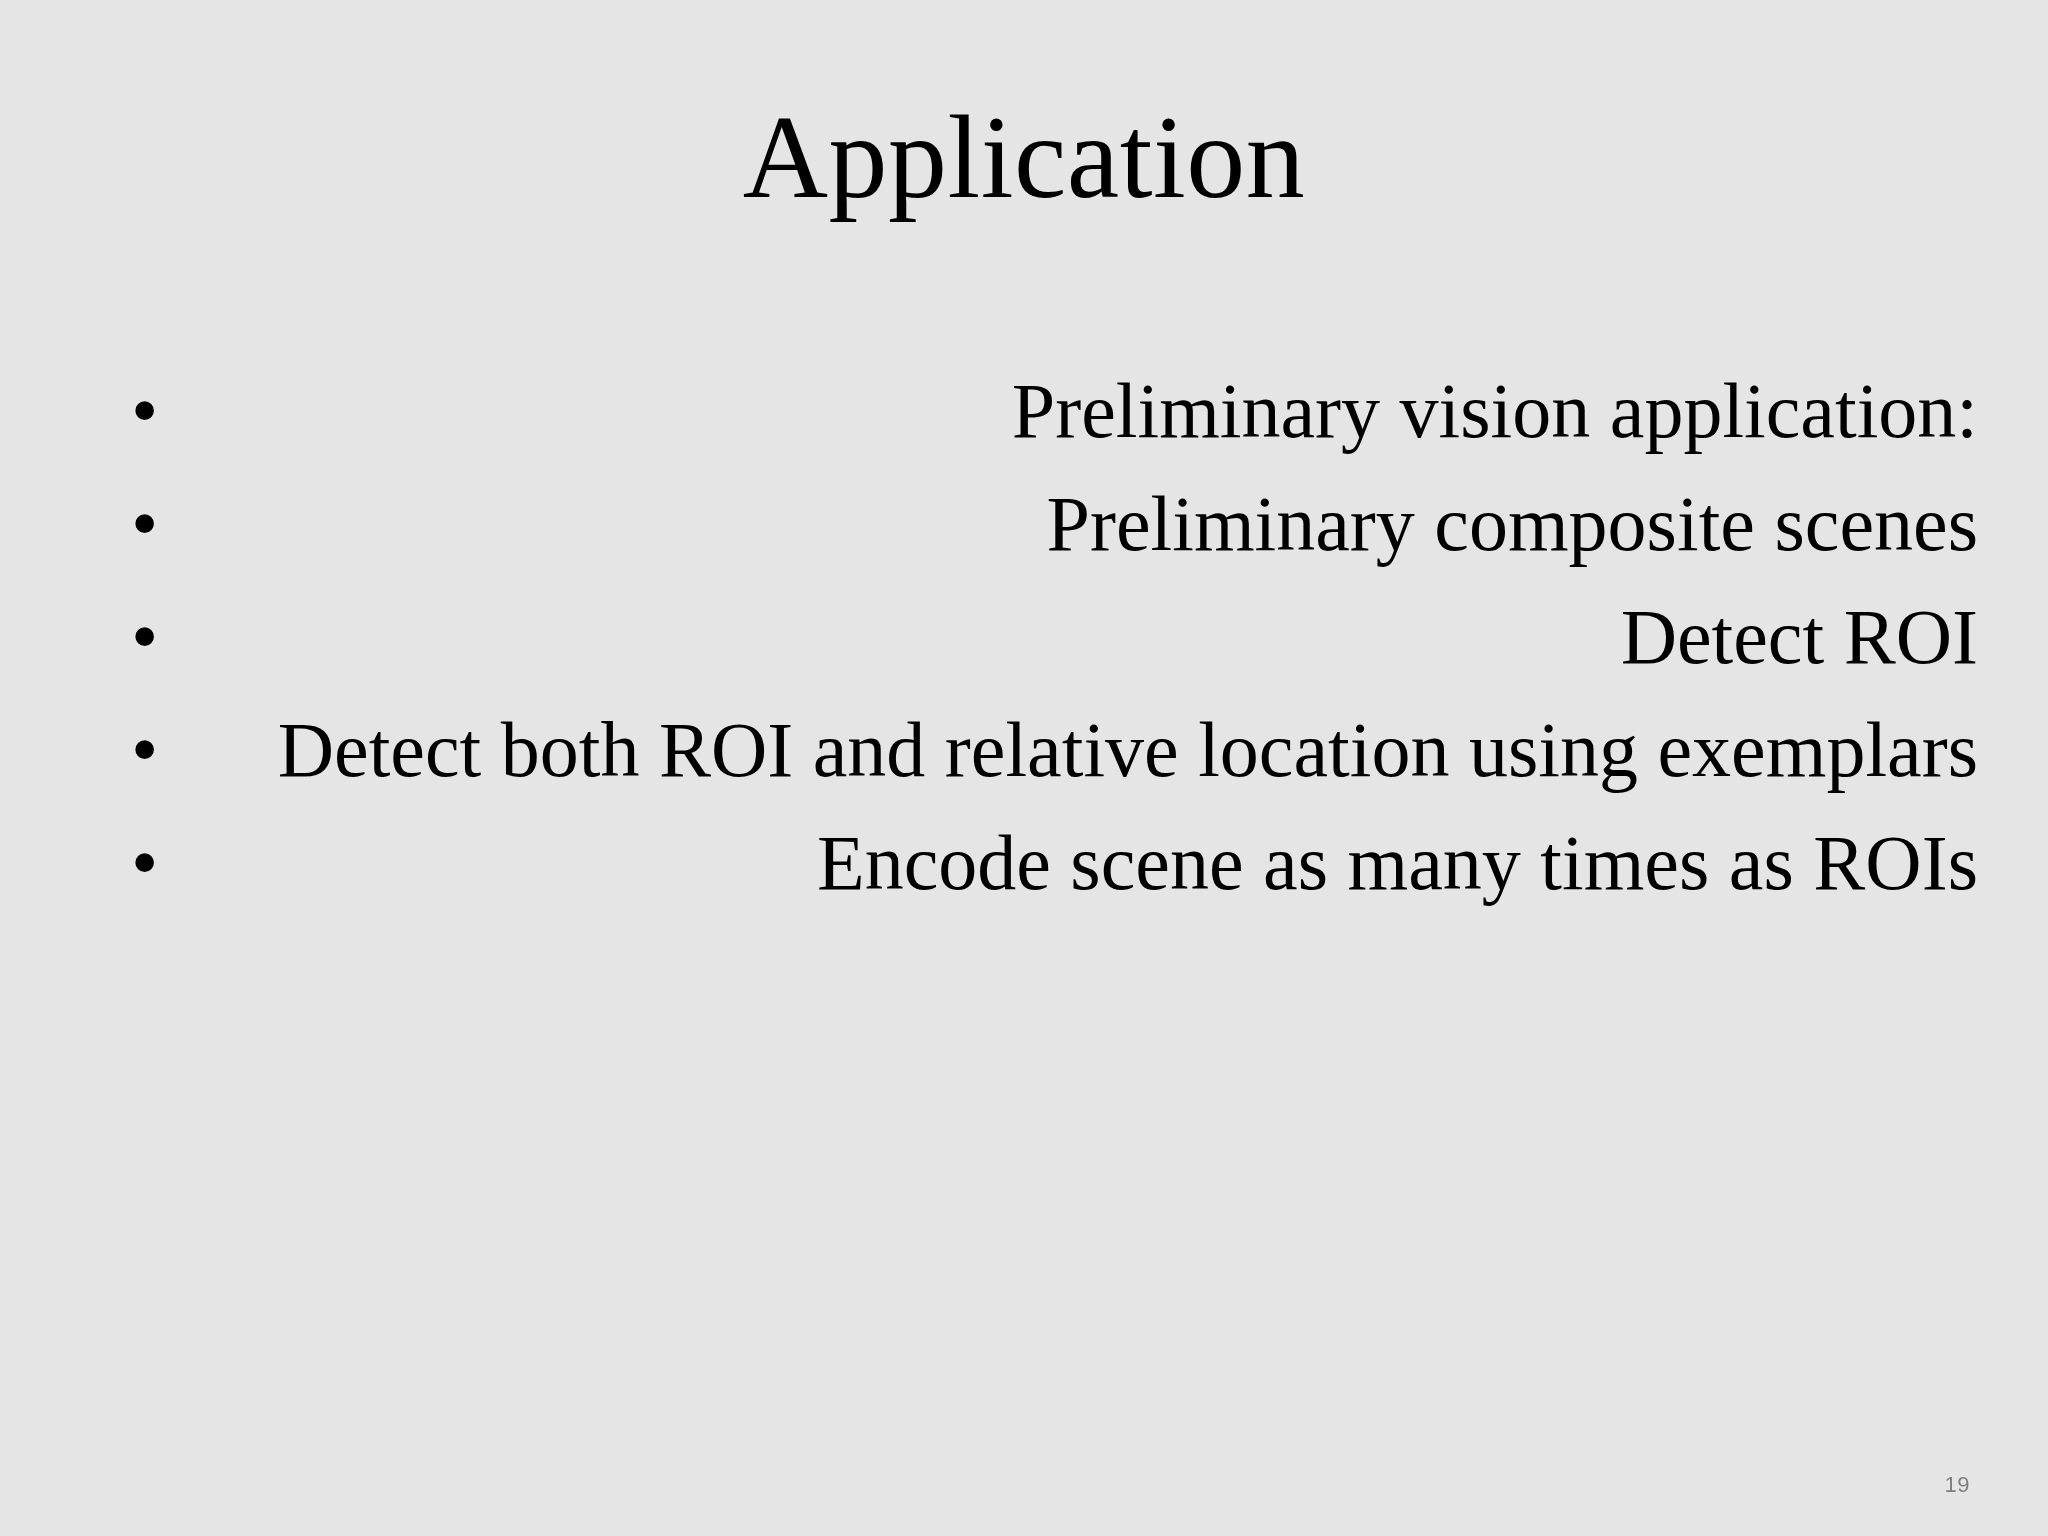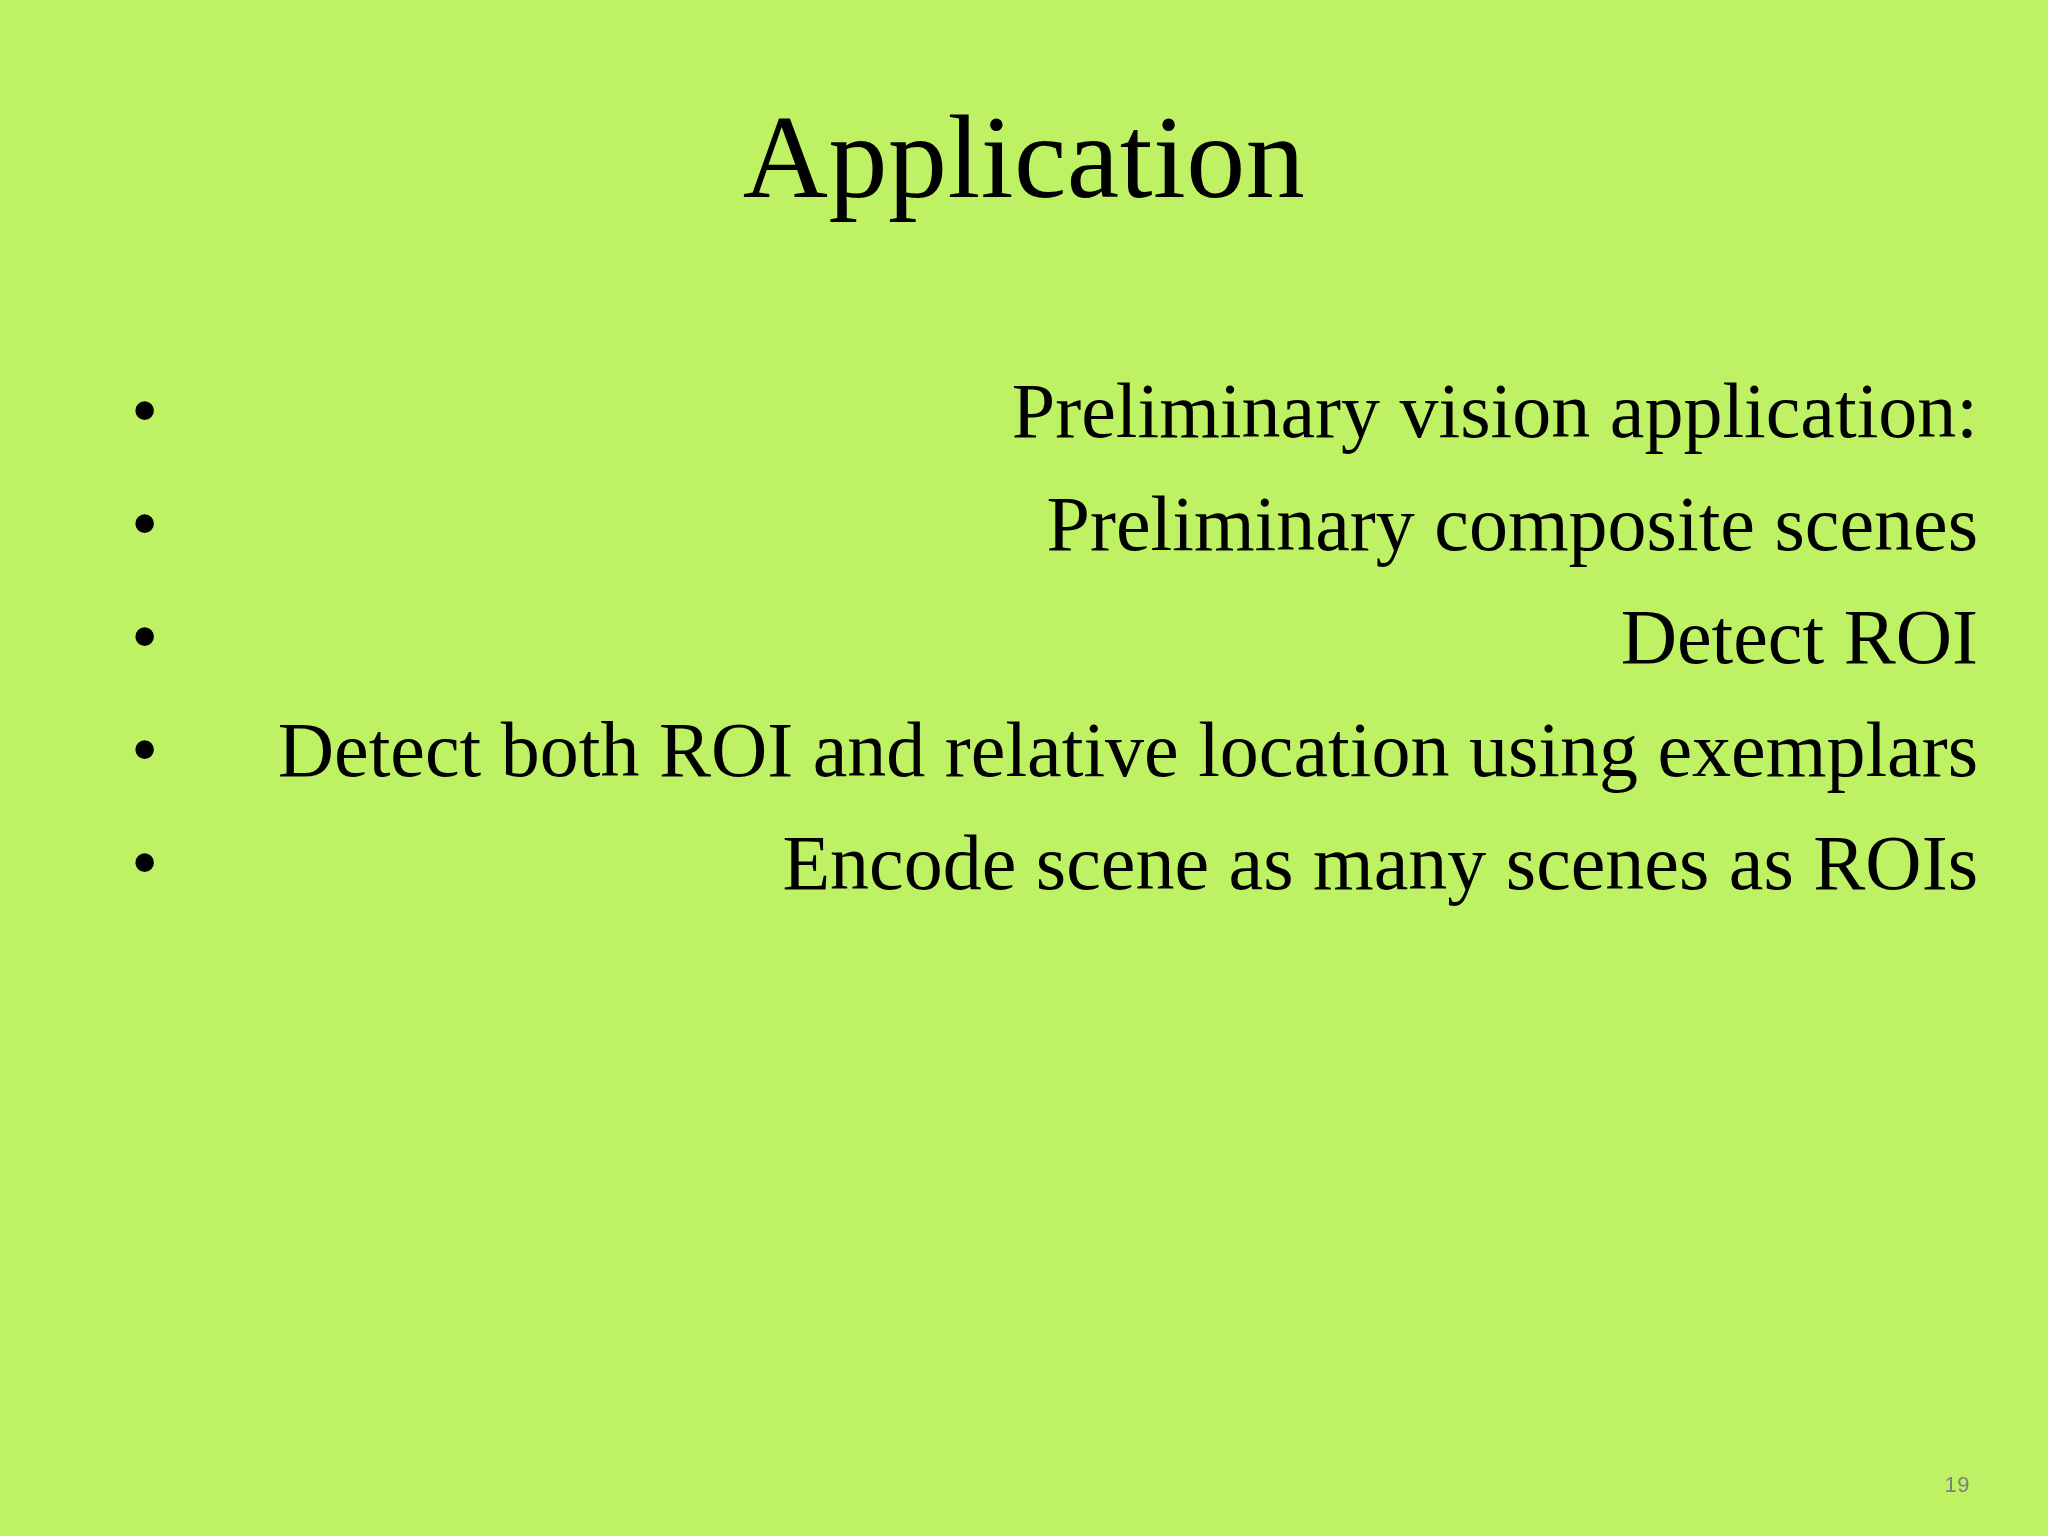--- a/index.html
+++ b/index.html
@@ -13,21 +13,21 @@
     background: #ffffff;
     font-family: "Liberation Serif", "DejaVu Serif", serif;
     overflow: hidden;
     position: relative;
   }
 
   .slide {
     position: relative;
     width: 2048px;
     height: 1536px;
-    background: #bef264;
+    background: #e5e5e5;
     box-sizing: border-box;
   }
 
   
   .slide-title {
     position: absolute;
     top: 92px;
     left: 0;
     width: 2048px;
     text-align: center;
@@ -120,20 +120,20 @@
       <span class="bullet-text">Detect ROI</span>
     </li>
 
     <li class="bullet-item">
       <span class="bullet-marker">•</span>
       <span class="bullet-text">Detect both ROI and relative location using exemplars</span>
     </li>
 
     <li class="bullet-item">
       <span class="bullet-marker">•</span>
-      <span class="bullet-text">Encode scene as many scenes as ROIs</span>
+      <span class="bullet-text">Encode scene as many times as ROIs</span>
     </li>
 
   </ul>
 
   <div class="page-number">19</div>
 
 </div>
 
 </body></html>

